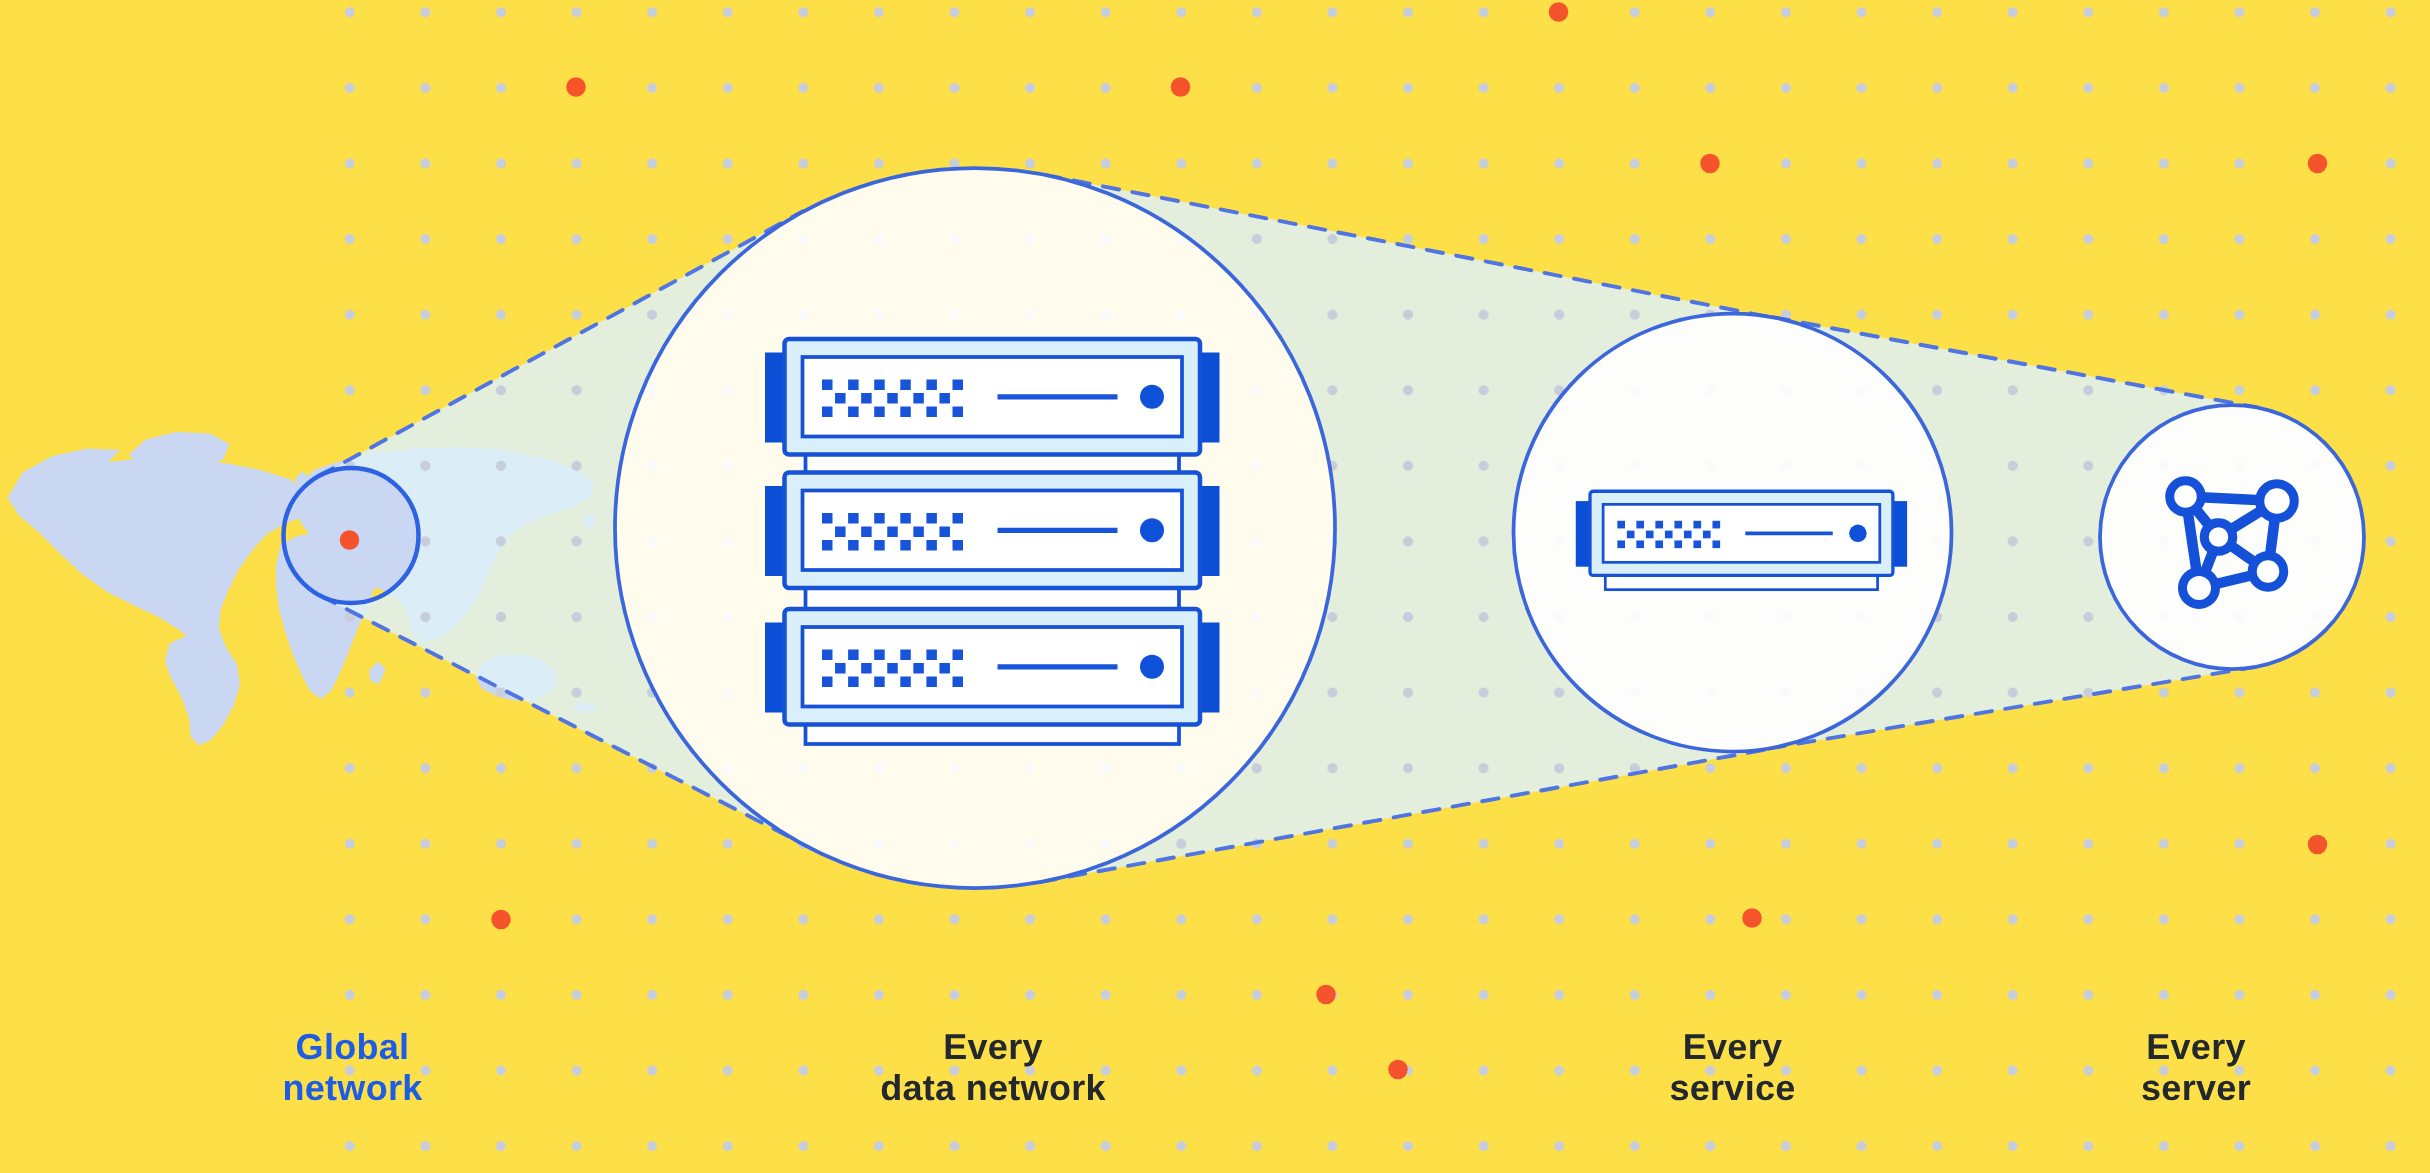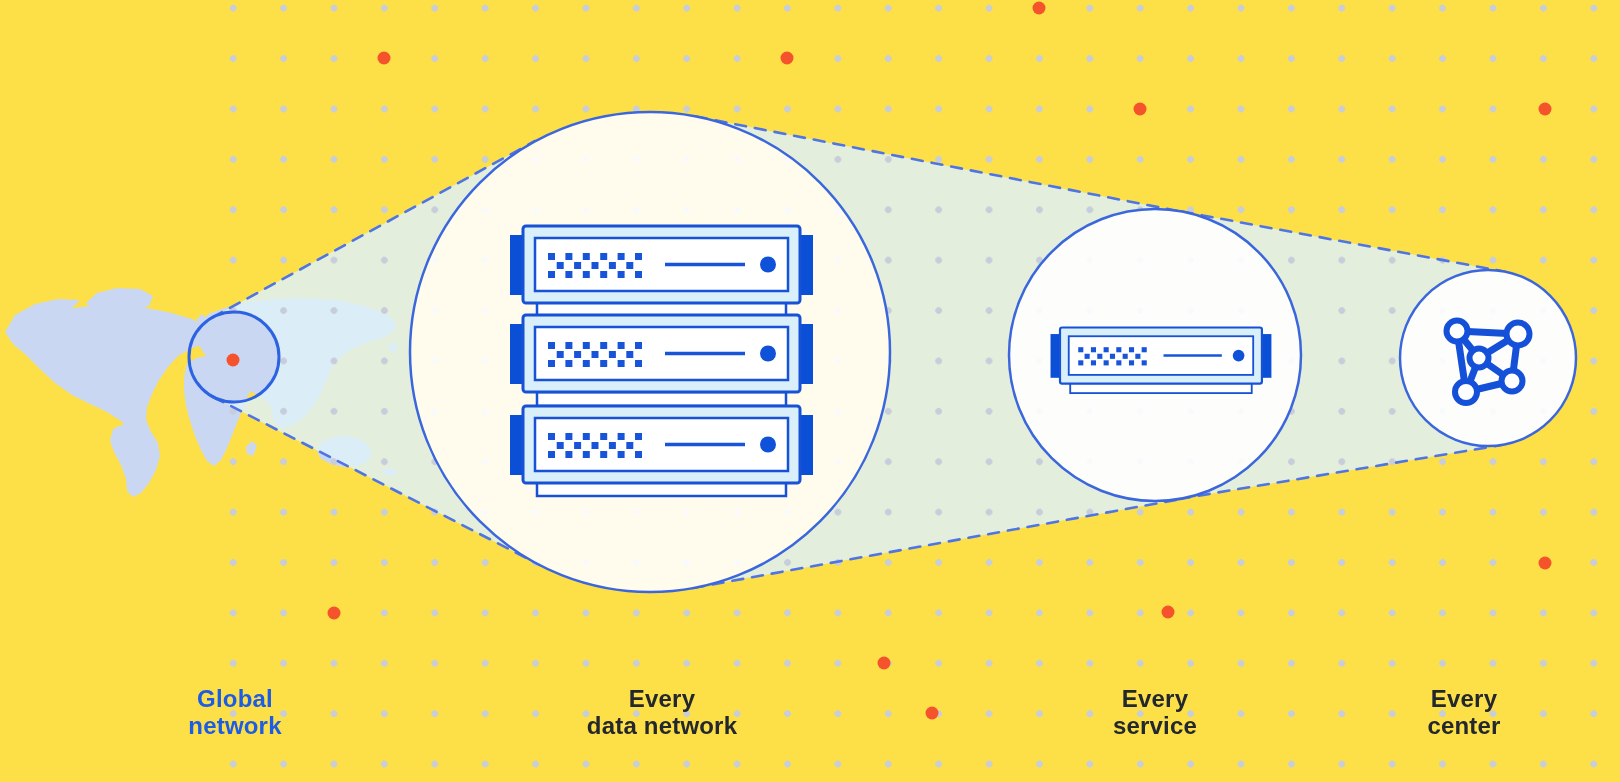--- a/index.html
+++ b/index.html
@@ -154,15 +154,15 @@
   <div class="label" style="left:662px; top:685px;">
     <span>Every</span>
     <span>data network</span>
   </div>
   <div class="label" style="left:1155px; top:685px;">
     <span>Every</span>
     <span>service</span>
   </div>
   <div class="label" style="left:1464px; top:685px;">
     <span>Every</span>
-    <span>center</span>
+    <span>server</span>
   </div>
 </div>
 
 </body></html>

